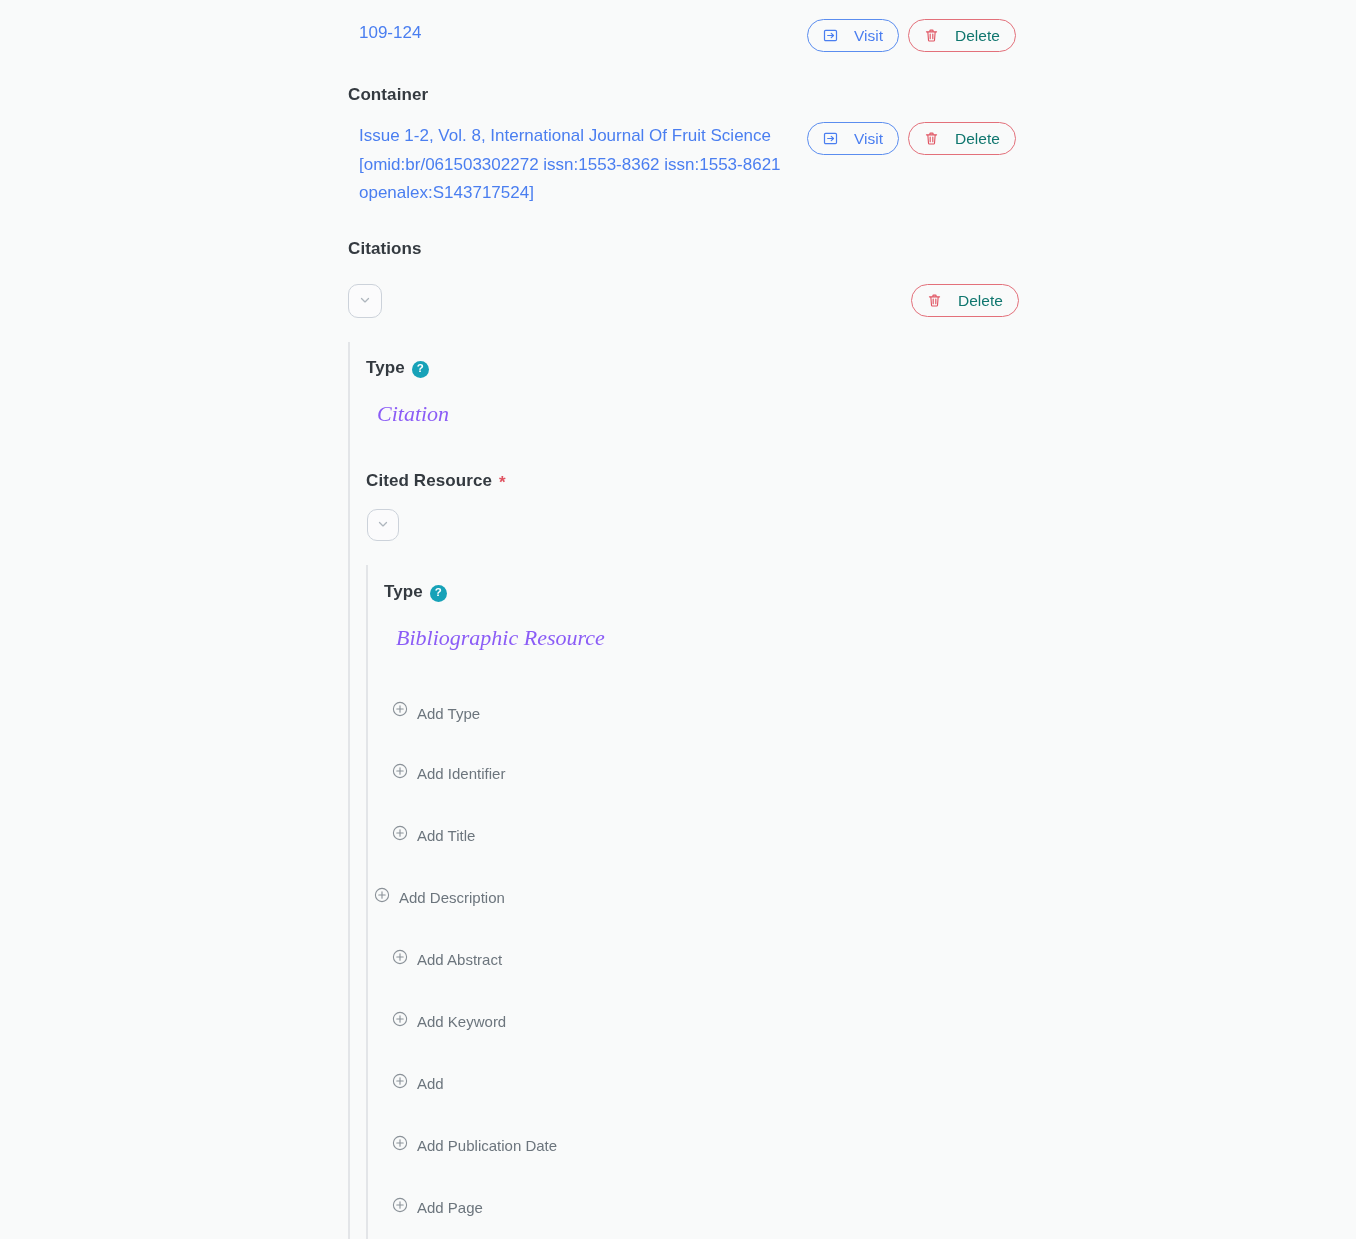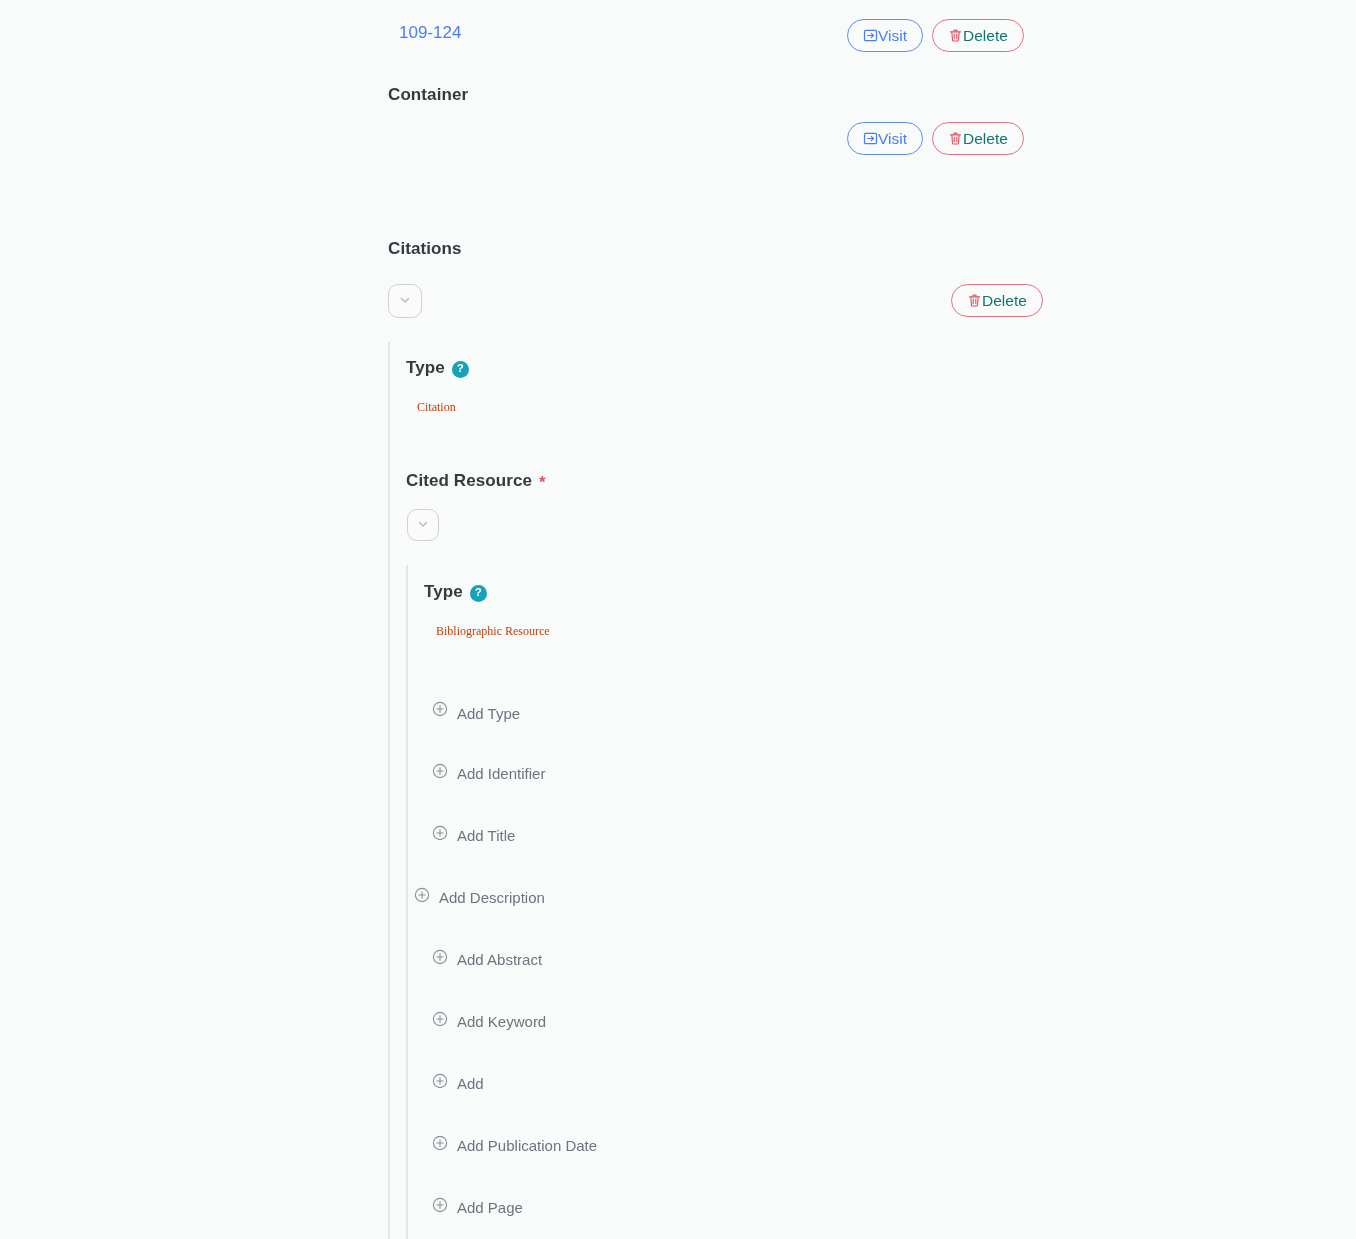--- a/index.html
+++ b/index.html
@@ -13,21 +13,20 @@
     position: relative;
     overflow: hidden;
     font-family: "Liberation Sans", sans-serif;
     color: #343a40;
     -webkit-font-smoothing: antialiased;
   }
 
   .page {
     position: absolute;
     inset: 0;
-    margin-left: 40px;
   }
 
   
   .field-label {
     font-size: 17px;
     font-weight: bold;
     color: #343a40;
     letter-spacing: .1px;
     display: flex;
     align-items: center;
@@ -53,38 +52,39 @@
     display: inline-flex;
     align-items: center;
     justify-content: center;
     line-height: 1;
     position: relative;
     top: 1px;
     cursor: pointer;
   }
   .value-text {
     font-family: "Liberation Serif", serif;
-    font-size: 12px;
-    color: #c2410c;
+    font-size: 22px;
+    color: #8b5cf6;
     line-height: 1.35;
+    font-style: italic;
   }
   .link-text {
     color: #4a7ef0;
     font-size: 17px;
     line-height: 28.5px;
     text-decoration: none;
     cursor: pointer;
     display: block;
   }
 
   
   .btn {
     display: inline-flex;
     align-items: center;
-    gap: 0;
+    gap: 16px;
     height: 33px;
     padding: 3px 15px;
     border-radius: 17px;
     background: transparent;
     font-size: 15.5px;
     font-family: "Liberation Sans", sans-serif;
     cursor: pointer;
     box-sizing: border-box;
     white-space: nowrap;
   }
@@ -168,20 +168,21 @@
         </svg>
       </span>
       <span>Delete</span>
     </button>
   </div>
 
   <div class="field-label" style="position:absolute; left:348px; top:85px;">
     <span>Container</span>
   </div>
 
+  <a class="link-text" style="position:absolute; left:359px; top:122px; width:440px;">Issue 1-2, Vol. 8, International Journal Of Fruit Science [omid:br/061503302272 issn:1553-8362 issn:1553-8621 openalex:S143717524]</a>
 
   <div class="btn-row" style="left:807px; top:122px;">
     <button class="btn btn-visit">
       <span>
         <svg width="15" height="15" viewBox="0 0 16 16" fill="none" stroke="#4a7ef0" stroke-width="1.3">
           <rect x="1.6" y="2.6" width="12.8" height="10.8" rx="1.2"></rect>
           <path d="M5 8 H11" stroke-linecap="round"></path>
           <path d="M8.8 5.7 L11.2 8 L8.8 10.3" stroke-linecap="round" stroke-linejoin="round" fill="none"></path>
         </svg>
       </span>

